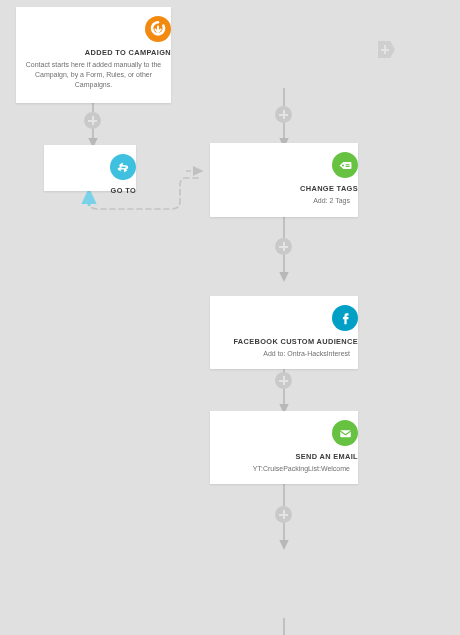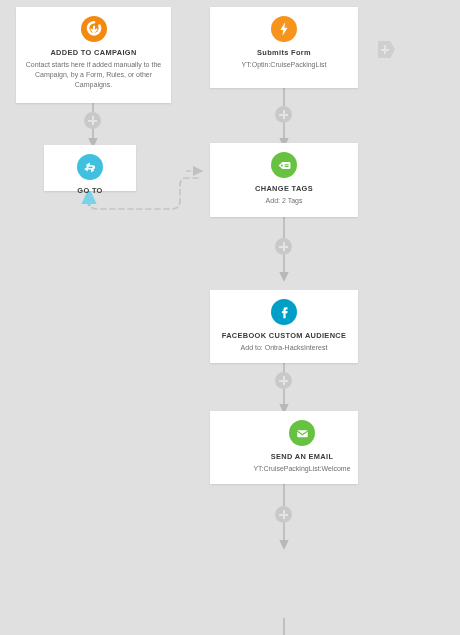--- a/index.html
+++ b/index.html
@@ -17,21 +17,21 @@
   
   #wires{position:absolute;left:0;top:0;width:460px;height:635px;z-index:1;}
 
   
   .node{
     position:absolute;
     background:#ffffff;
     box-shadow:0 1px 2px rgba(0,0,0,.10);
     z-index:3;
     box-sizing:border-box;
-    display:flex;flex-direction:column;align-items:center;
+    display:flex;flex-direction:column;align-items:flex-end;
     padding-top:9px;
     text-align:center;
   }
   .node.clip{
     
     clip-path:polygon(14px 0,calc(100% - 14px) 0,100% 14px,100% calc(100% - 14px),
                       calc(100% - 14px) 100%,14px 100%,0 calc(100% - 14px),0 14px);
     box-shadow:none;
   }
   .icon{
@@ -114,29 +114,20 @@
     <div class="icon" style="background:#f28a0f;">
       <svg width="18" height="18" viewBox="0 0 24 24">
         <path d="M12 3a8 8 0 1 0 7.2 4.5" stroke="#fff" stroke-width="3.6" fill="none" stroke-linecap="round"></path>
         <path d="M12 8.5 L12 16 M8.4 12.6 L12 16.4 L15.6 12.6" stroke="#fff" stroke-width="2.6" fill="none" stroke-linecap="round" stroke-linejoin="round"></path>
       </svg>
     </div>
     <div class="title">ADDED TO CAMPAIGN</div>
     <div class="sub">Contact starts here if added manually to the Campaign, by a Form, Rules, or other Campaigns.</div>
   </div>
 
-  <div class="node" style="left:210px;top:7px;width:148px;height:81px;">
-    <div class="icon" style="background:#f7941e;">
-      <svg width="16" height="16" viewBox="0 0 24 24">
-        <path d="M13.6 2 L6.4 13.4 L11 13.4 L9.6 22 L17.4 10.2 L12.6 10.2 Z" fill="#ffffff"></path>
-      </svg>
-    </div>
-    <div class="title">Submits Form</div>
-    <div class="sub">YT:Optin:CruisePackingList</div>
-  </div>
 
   <div class="node" style="left:44px;top:145px;width:92px;height:46px;">
     <div class="icon" style="background:#3fc0df;">
       <svg width="17" height="17" viewBox="0 0 24 24">
         <path d="M5.5 9.5 L10 6 L10 8.8 L15.5 8.8 Q18.5 8.8 18.5 11.8
                  Q18.5 14.8 15.5 14.8 L8 14.8 L8 17.6 L3.2 14 L8 10.6 L8 13
                  L15.2 13 Q16.6 13 16.6 11.8 Q16.6 10.6 15.2 10.6 L10 10.6
                  L10 13 Z" fill="#ffffff"></path>
         <path d="M6.2 8.2 L11 5 L11 11.4 Z" fill="#ffffff"></path>
         <path d="M17.6 15.8 L12.8 19 L12.8 12.6 Z" fill="#ffffff"></path>
@@ -154,21 +145,21 @@
                  Q20.4 16.8 19 16.8 L9 16.8 Z" fill="#ffffff"></path>
         <circle cx="8.4" cy="12" r="1.5" fill="#68c242"></circle>
         <rect x="12.2" y="10.2" width="5.6" height="1.5" fill="#68c242"></rect>
         <rect x="12.2" y="12.6" width="5.6" height="1.5" fill="#68c242"></rect>
       </svg>
     </div>
     <div class="title">CHANGE TAGS</div>
     <div class="sub">Add: 2 Tags</div>
   </div>
 
-  <div class="node" style="left:210px;top:290px;width:148px;height:73px;">
+  <div class="node" style="left:210px;top:296px;width:148px;height:73px;">
     <div class="icon" style="background:#00a0c6;">
       <svg width="17" height="17" viewBox="0 0 24 24">
         <path d="M14.4 7.6 L16.2 7.6 L16.2 4.6 L13.6 4.6
                  Q10.4 4.6 10.4 8 L10.4 10 L8.4 10 L8.4 13 L10.4 13
                  L10.4 20 L13.6 20 L13.6 13 L16 13 L16.4 10 L13.6 10
                  L13.6 8.6 Q13.6 7.6 14.4 7.6 Z" fill="#ffffff"></path>
       </svg>
     </div>
     <div class="title">FACEBOOK CUSTOM AUDIENCE</div>
     <div class="sub">Add to: Ontra-HacksInterest</div>

